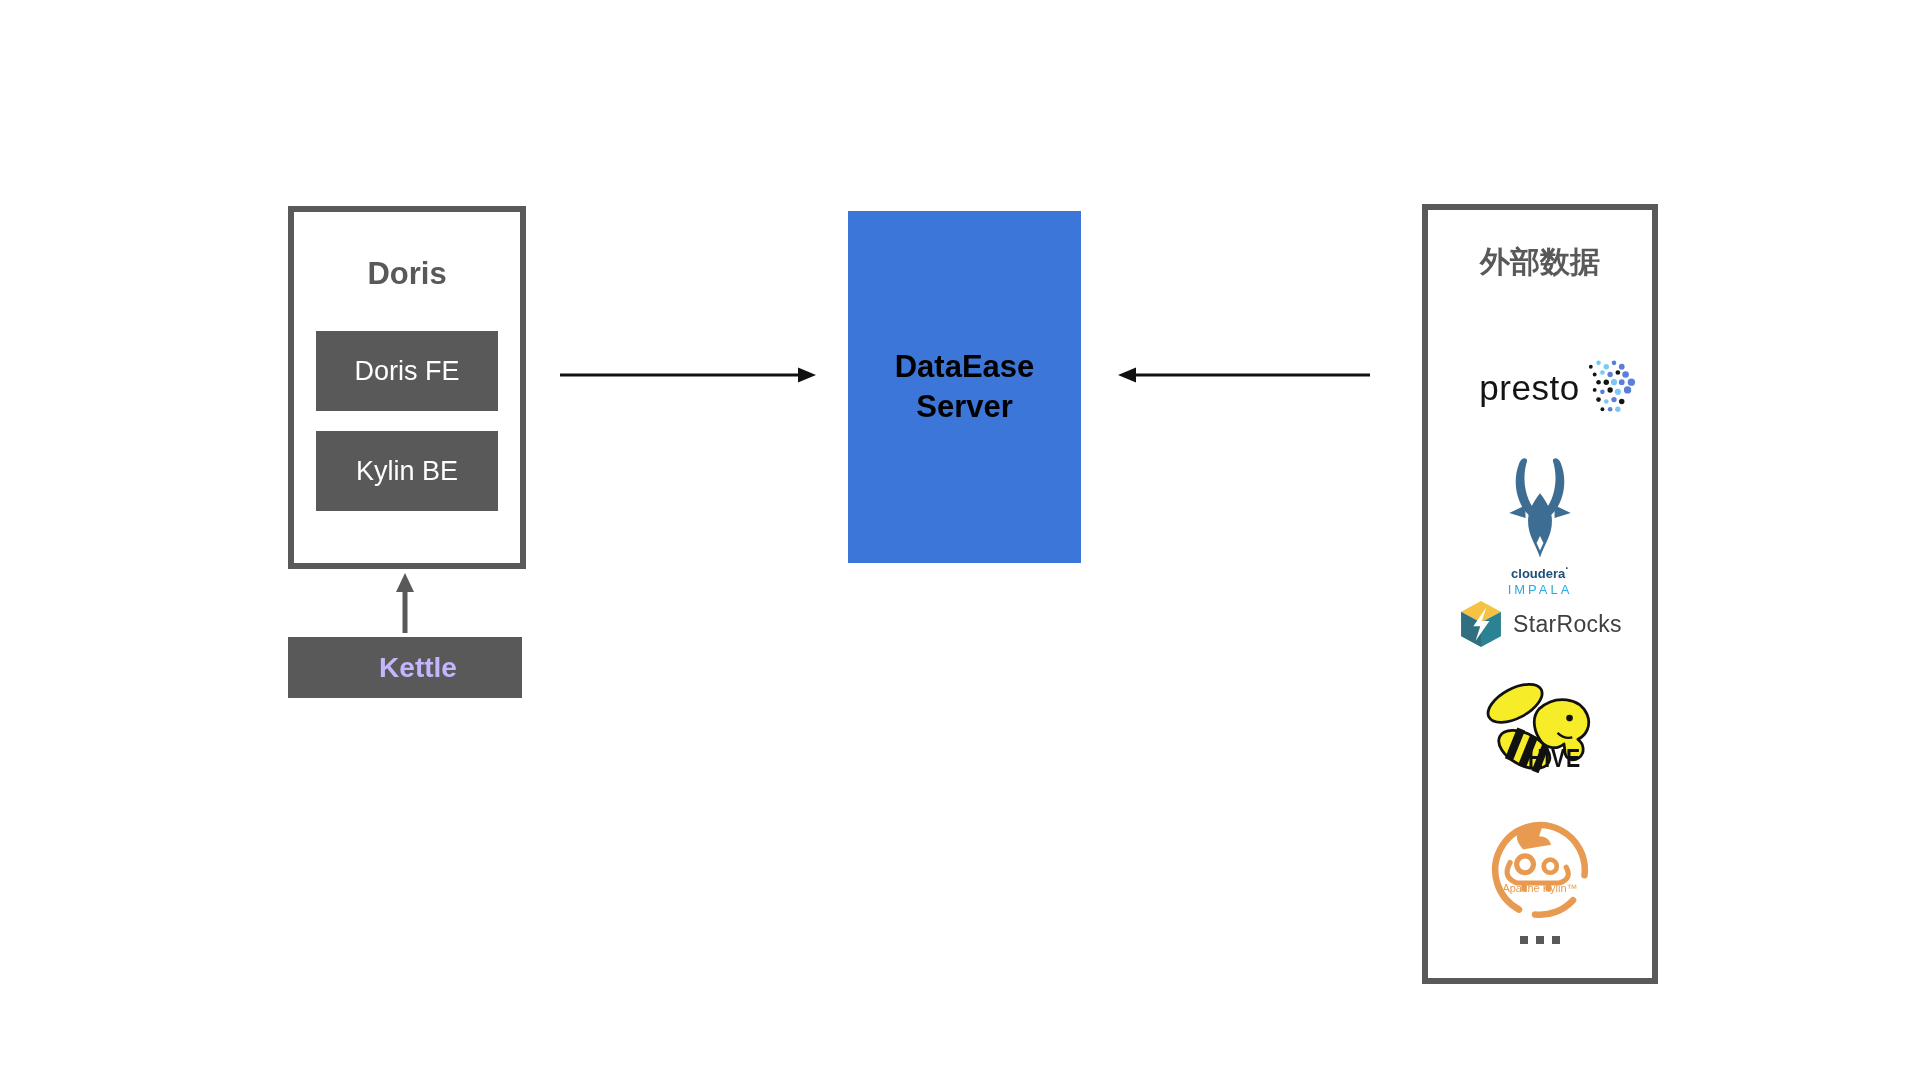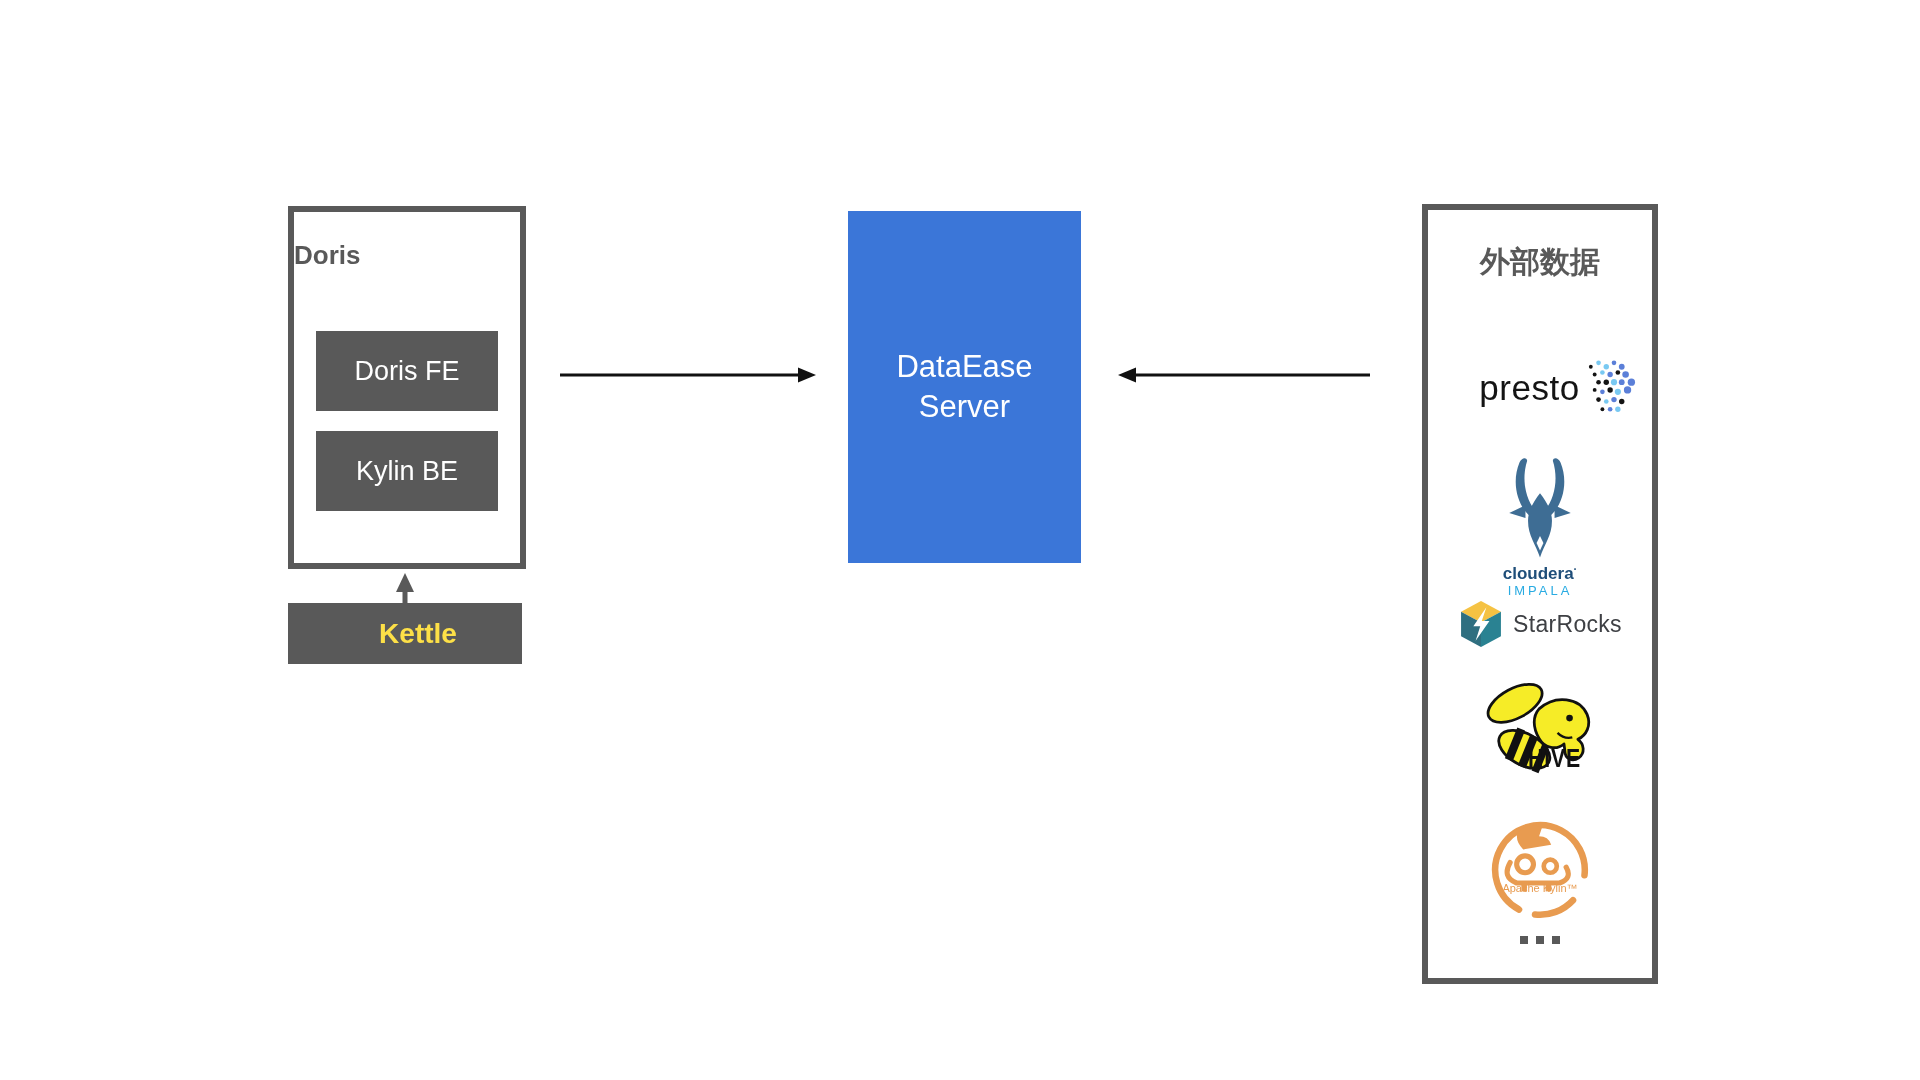--- a/index.html
+++ b/index.html
@@ -12,28 +12,28 @@
   }
   *{margin:0;padding:0;box-sizing:border-box;}
   html,body{background:#ffffff;}
   body{font-family:"Liberation Sans","DejaVu Sans",sans-serif;}
   .canvas{position:relative;width:1920px;height:1080px;background:#ffffff;overflow:hidden;}
 
   .arrows{position:absolute;left:0;top:0;width:1920px;height:1080px;pointer-events:none;}
 
   
   .doris-box{position:absolute;left:288px;top:206px;width:238px;height:363px;border:6px solid var(--gray);background:#fff;}
-  .doris-title{margin-top:28px;font-size:26px;font-weight:bold;color:var(--gray);}
+  .doris-title{margin-top:44px;text-align:center;font-size:31px;font-weight:bold;color:var(--gray);}
   .node{position:absolute;left:22px;width:182px;height:80px;background:var(--gray);color:#fff;font-size:27px;display:flex;align-items:center;justify-content:center;}
   .node.fe{top:119px;}
   .node.be{top:219px;}
 
-  .kettle{position:absolute;left:288px;top:603px;width:234px;height:61px;background:var(--gray);color:#fde047;font-size:28px;font-weight:bold;display:flex;align-items:center;justify-content:center;padding-left:26px;}
-
-  .server{position:absolute;left:848px;top:211px;width:233px;height:352px;background:var(--blue);display:flex;flex-direction:column;align-items:center;justify-content:center;color:#ffffff;font-size:31px;font-weight:normal;line-height:40px;text-align:center;}
+  .kettle{position:absolute;left:288px;top:637px;width:234px;height:61px;background:var(--gray);color:#c4b5fd;font-size:28px;font-weight:bold;display:flex;align-items:center;justify-content:center;padding-left:26px;}
+
+  .server{position:absolute;left:848px;top:211px;width:233px;height:352px;background:var(--blue);display:flex;flex-direction:column;align-items:center;justify-content:center;color:#000000;font-size:31px;font-weight:bold;line-height:40px;text-align:center;}
 
   
   .external-box{position:absolute;left:1422px;top:204px;width:236px;height:780px;border:6px solid var(--gray);background:#fff;}
   .ext-title{position:absolute;top:32px;left:0;width:100%;text-align:center;font-size:30px;font-weight:bold;color:var(--gray);}
   .logo{position:absolute;left:0;width:100%;}
 
   .row-clickhouse{top:94px;height:54px;display:flex;align-items:center;justify-content:center;gap:11px;}
   .ch-icon{position:relative;width:46px;height:44px;display:inline-block;}
   .ch-icon .bar{position:absolute;top:0;width:7px;height:40px;background:var(--ch_yellow);}
   .ch-icon .b1{left:0;height:29px;}
@@ -42,21 +42,21 @@
   .ch-icon .b4{left:33px;}
   .ch-icon .red{position:absolute;left:0;top:32px;width:7px;height:10px;background:var(--ch_red);}
   .ch-icon .short{position:absolute;left:44px;top:17px;width:7px;height:10px;background:var(--ch_yellow);}
   .ch-text{font-size:21px;color:var(--text_dark);letter-spacing:.2px;}
 
   .row-presto{top:155px;height:60px;display:flex;justify-content:center;padding-left:42px;}
   .presto-text{font-size:35px;color:var(--presto_black);letter-spacing:.5px;position:relative;top:3px;margin-right:5px;}
   .presto-dots{position:relative;top:-5px;}
 
   .row-impala{top:244px;text-align:center;}
-  .cloudera-text{font-size:17px;font-weight:bold;color:var(--cloudera_navy);line-height:18px;margin-top:1px;position:relative;}
+  .cloudera-text{font-size:13px;font-weight:bold;color:var(--cloudera_navy);line-height:18px;margin-top:1px;position:relative;}
   .cloudera-text::after{content:"·";position:relative;top:-6px;font-size:11px;}
   .impala-text{font-size:13px;letter-spacing:3px;color:var(--impala_cyan);line-height:14px;}
 
   .row-starrocks{top:388px;height:52px;display:flex;align-items:center;justify-content:center;gap:9px;}
   .sr-text{font-size:23px;font-weight:500;color:#3e4044;letter-spacing:.3px;}
 
   .row-hive{top:468px;height:106px;text-align:center;}
   .hive-wrap{position:relative;display:inline-block;width:120px;height:106px;}
   .hive-text{position:absolute;left:48px;top:66px;font-size:25px;font-weight:800;color:#111;letter-spacing:1px;transform:scaleX(.85);transform-origin:left;}
 

